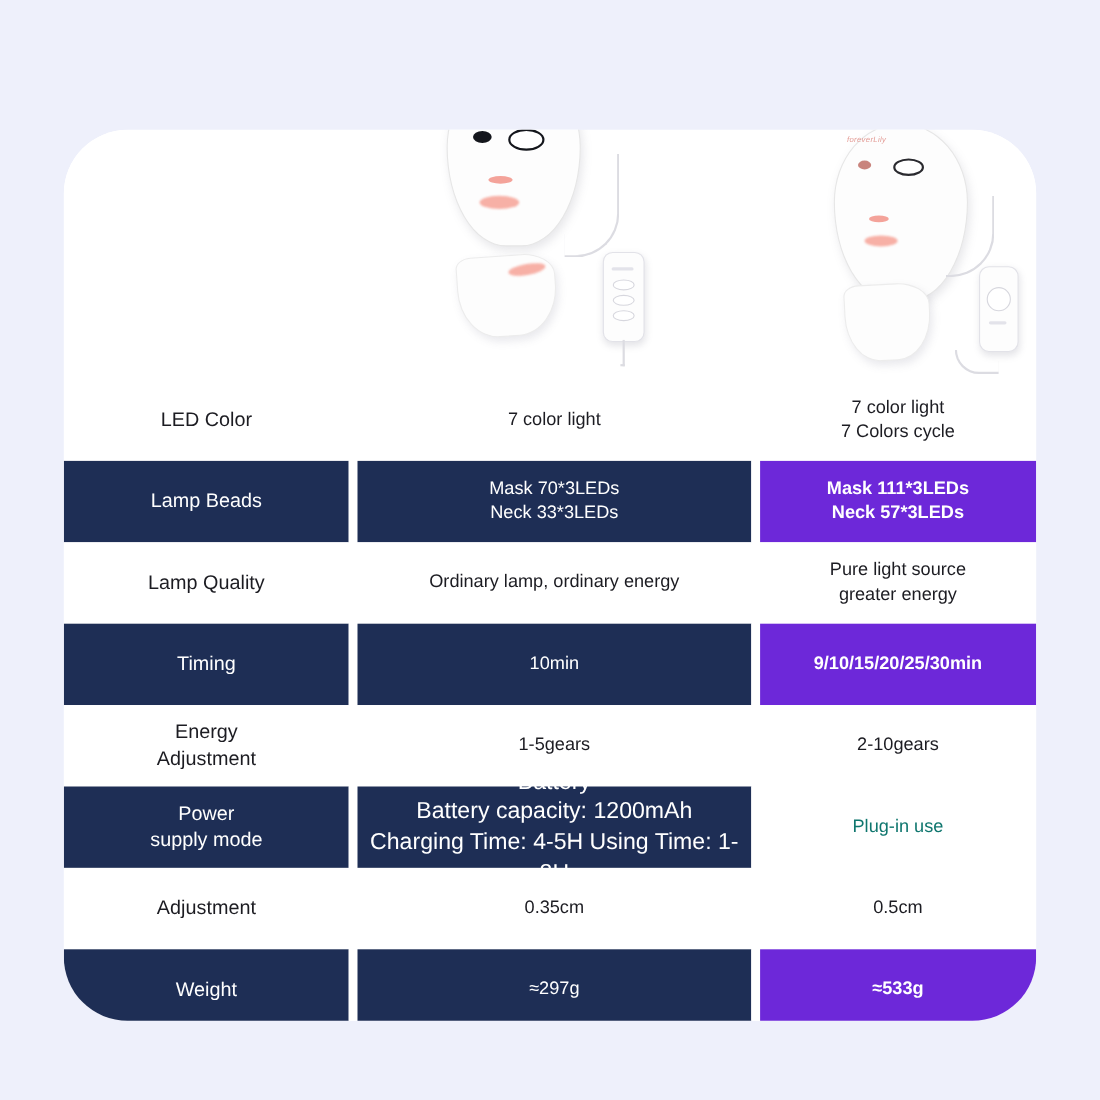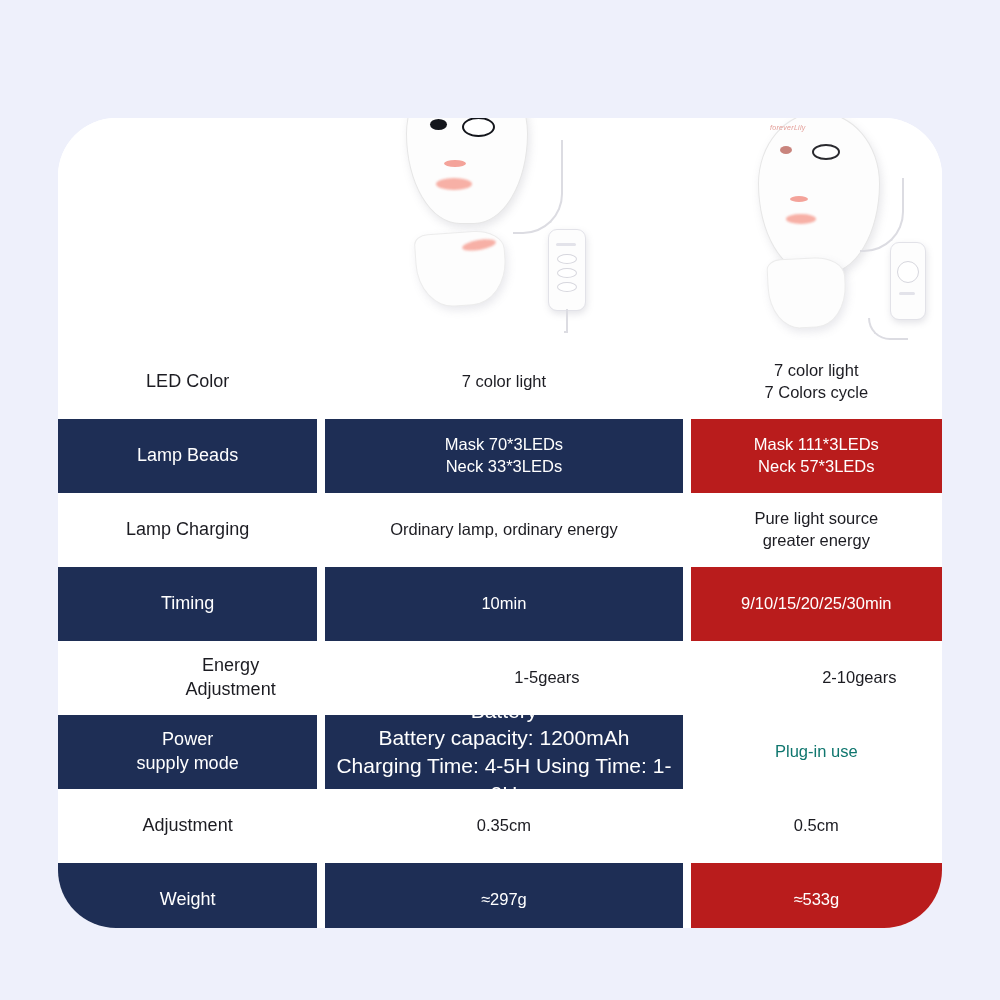--- a/index.html
+++ b/index.html
@@ -138,21 +138,21 @@
   }
   .c-label { width: 264px; }
   .c-mid   { width: 364px; }
   .c-right { width: 256px; }
 
   .row.light .cell { background: #ffffff; }
   .row.dark .c-label,
   .row.dark .c-mid { background: #1e2e55; color: #ffffff; }
   .row.dark .c-right { background: #ffffff; color: #0f766e; }
 
-  .row.dark.full .c-right { background: #b91c1c; color: #ffffff; }
+  .row.dark.full .c-right { background: #6d28d9; color: #ffffff; font-weight: bold; }
 
   .gap {
     width: 8px;
     background: #ffffff;
     flex: 0 0 8px;
   }
 
   .h-label { font-size: 18px; }
 </style>
 </head>
@@ -211,37 +211,37 @@
       <div class="cell c-label h-label">Lamp Beads</div>
       <div class="gap"></div>
       <div class="cell c-mid">Mask 70*3LEDs
 Neck 33*3LEDs</div>
       <div class="gap"></div>
       <div class="cell c-right">Mask 111*3LEDs
 Neck 57*3LEDs</div>
     </div>
 
     <div class="row light" style="height:74px;">
-      <div class="cell c-label h-label">Lamp Charging</div>
+      <div class="cell c-label h-label">Lamp Quality</div>
       <div class="gap"></div>
       <div class="cell c-mid">Ordinary lamp, ordinary energy</div>
       <div class="gap"></div>
       <div class="cell c-right">Pure light source
 greater energy</div>
     </div>
 
     <div class="row dark full" style="height:74px;">
       <div class="cell c-label h-label">Timing</div>
       <div class="gap"></div>
       <div class="cell c-mid">10min</div>
       <div class="gap"></div>
       <div class="cell c-right">9/10/15/20/25/30min</div>
     </div>
 
-    <div class="row light" style="height:74px;padding-left:43px;">
+    <div class="row light" style="height:74px;">
       <div class="cell c-label h-label">Energy
 Adjustment</div>
       <div class="gap"></div>
       <div class="cell c-mid">1-5gears</div>
       <div class="gap"></div>
       <div class="cell c-right">2-10gears</div>
     </div>
 
     <div class="row dark" style="height:74px;">
       <div class="cell c-label h-label">Power

